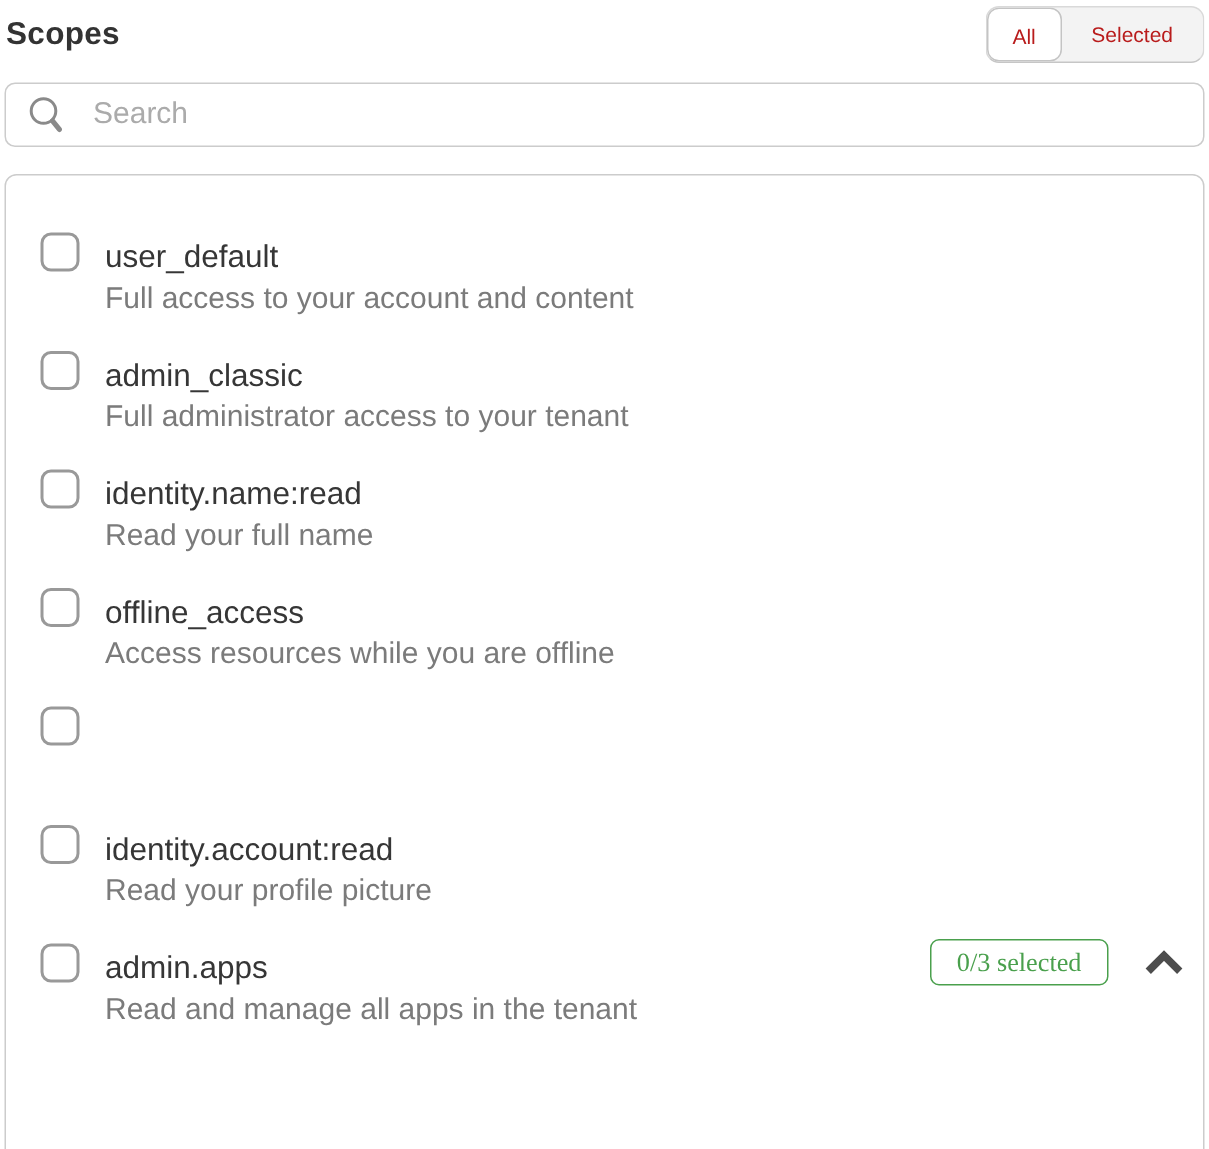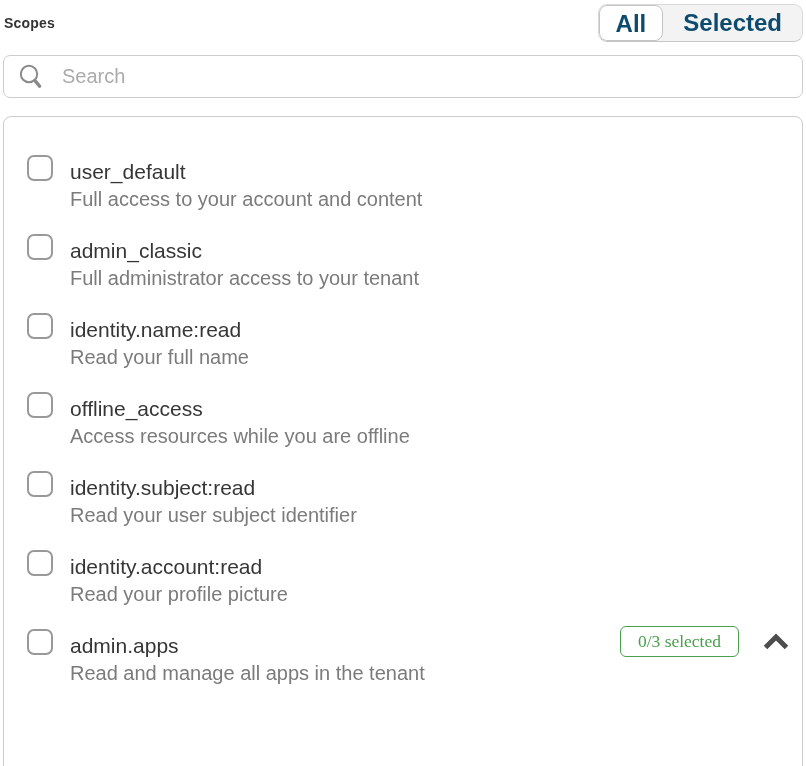--- a/index.html
+++ b/index.html
@@ -12,36 +12,36 @@
   }
   .page { padding: 0 3px; position: relative; width: 806px; height: 766px; }
 
   
   .header {
     display: flex; align-items: center; justify-content: space-between;
     height: 44px; padding-top: 2px;
   }
   .page-title {
     margin: 0; padding-left: 1px;
-    font-size: 14px; font-weight: 700; color: #333333;
+    font-size: 21px; font-weight: 700; color: #333333;
     letter-spacing: 0.2px;
   }
   .segmented {
     display: inline-flex; align-items: stretch;
     background: #f3f3f3;
     border: 1px solid #d9d9d9;
     border-bottom-color: #c6c6c6;
     border-radius: 9px;
     height: 38px;
     overflow: hidden;
   }
   .seg-btn {
     border: none; background: transparent; cursor: pointer;
     font-family: inherit;
-    font-size: 24px; font-weight: 700; color: #0c4a6e;
+    font-size: 14px; font-weight: 400; color: #b91c1c;
     padding: 0 20px; line-height: 36px;
   }
   .seg-btn.active {
     background: #ffffff;
     border: 1px solid #c4c4c4;
     border-radius: 8px;
     padding: 0 16px;
   }
 
   
@@ -187,24 +187,20 @@
     </span>
     <span class="row-right">
       
       
     </span>
   </label>
 
 
   <label class="scope-row">
     <input type="checkbox" class="scope-checkbox" style="">
-    <span class="scope-texts">
-      <span class="scope-name">identity.subject:read</span>
-      <span class="scope-desc">Read your user subject identifier</span>
-    </span>
     <span class="row-right">
       
       
     </span>
   </label>
 
   <label class="scope-row">
     <input type="checkbox" class="scope-checkbox" style="">
     <span class="scope-texts">
       <span class="scope-name">identity.account:read</span>

